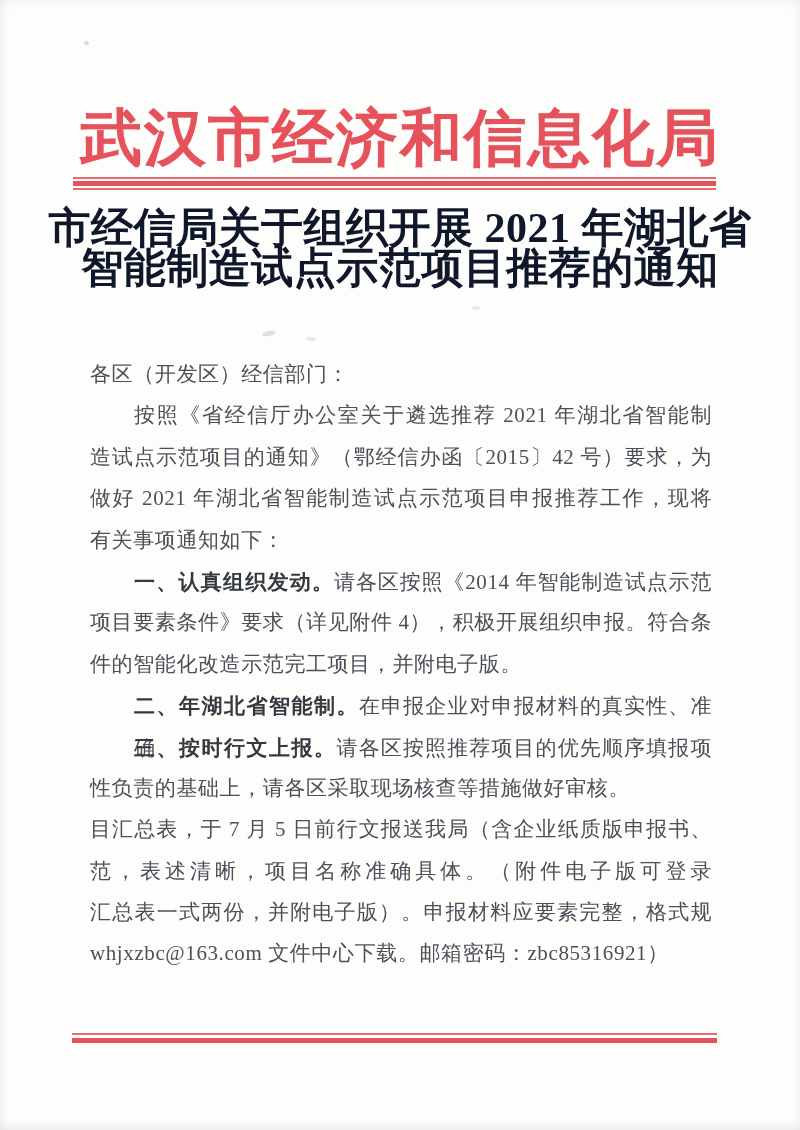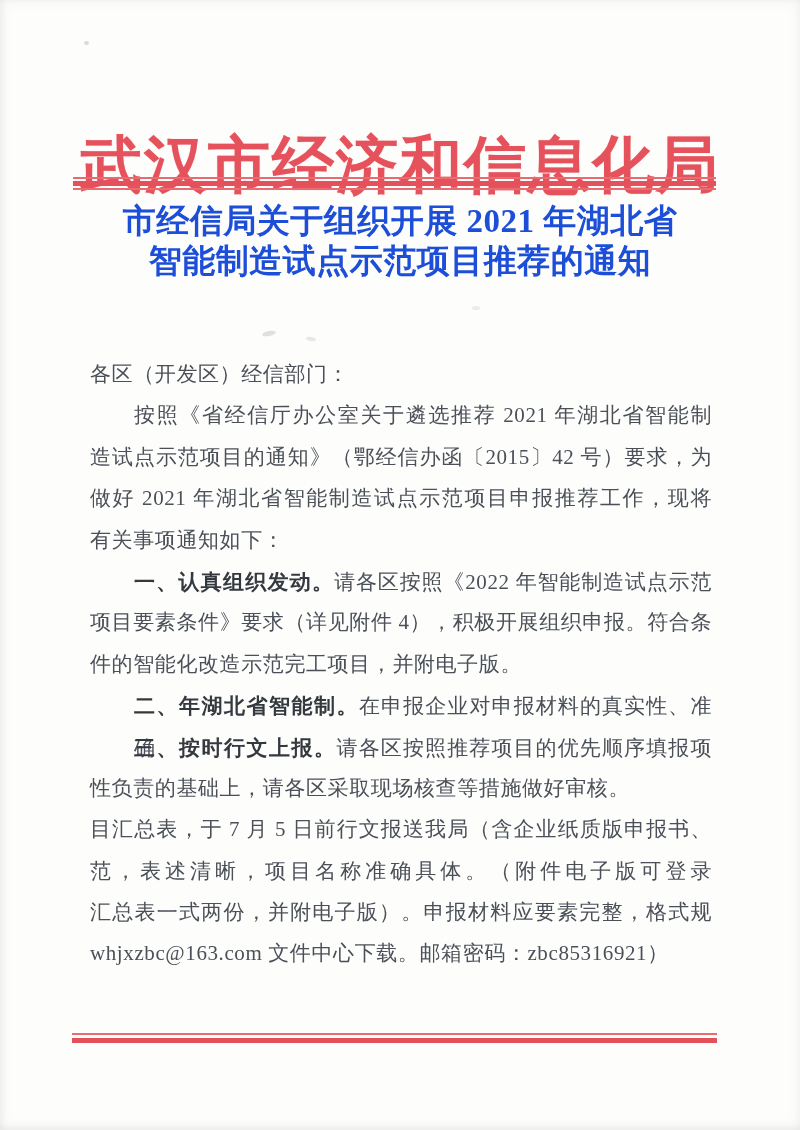--- a/index.html
+++ b/index.html
@@ -23,42 +23,41 @@
     top: 96px;
     left: 0;
     width: 100%;
     text-align: center;
     font-size: 62px;
     font-weight: 700;
     letter-spacing: 2px;
     color: #e5525b;
     text-shadow: 0 0 1px rgba(229,82,91,0.45);
     white-space: nowrap;
-    margin-top: 27px;
   }
   .rule-top {
     position: absolute;
     top: 177px;
     left: 73px;
     width: 643px;
   }
   .rule-top .thin-a { height: 2px; background: #ea6a71; }
   .rule-top .gap-a  { height: 2px; }
   .rule-top .thick  { height: 5px; background: #e4515a; }
   .rule-top .gap-b  { height: 2px; }
   .rule-top .thin-b { height: 2px; background: #ea6a71; }
   
   .doc-title {
     position: absolute;
-    top: 201px;
+    top: 208px;
     left: 0;
     width: 100%;
     text-align: center;
-    color: #1d4ed8;
-    font-size: 33px;
+    color: #0f172a;
+    font-size: 42px;
     font-weight: 700;
     line-height: 40px;
     letter-spacing: 0.5px;
     white-space: nowrap;
   }
   
   .body-text {
     position: absolute;
     top: 354px;
     left: 90px;
@@ -116,21 +115,21 @@
     <div>市经信局关于组织开展 2021 年湖北省</div>
     <div>智能制造试点示范项目推荐的通知</div>
   </div>
 
   <div class="body-text">
       <div class="line"><span class="seg">各区（开发区）经信部门：</span></div>
       <div class="line fill indent"><span class="seg">按照《省经信厅办公室关于遴选推荐 2021 年湖北省智能制</span></div>
       <div class="line fill"><span class="seg">造试点示范项目的通知》（鄂经信办函〔2015〕42 号）要求，为</span></div>
       <div class="line fill"><span class="seg">做好 2021 年湖北省智能制造试点示范项目申报推荐工作，现将</span></div>
       <div class="line"><span class="seg">有关事项通知如下：</span></div>
-      <div class="line fill indent"><span class="seg-bold">一、认真组织发动。</span><span class="seg">请各区按照《2022 年智能制造试点示范</span></div>
+      <div class="line fill indent"><span class="seg-bold">一、认真组织发动。</span><span class="seg">请各区按照《2014 年智能制造试点示范</span></div>
       <div class="line fill"><span class="seg">项目要素条件》要求（详见附件 4），积极开展组织申报。符合条</span></div>
       <div class="line"><span class="seg">件的智能化改造示范完工项目，并附电子版。</span></div>
       <div class="line fill indent"><span class="seg-bold">二、年湖北省智能制。</span><span class="seg">在申报企业对申报材料的真实性、准确</span></div>
       <div class="line fill indent"><span class="seg-bold">三、按时行文上报。</span><span class="seg">请各区按照推荐项目的优先顺序填报项</span></div>
       <div class="line"><span class="seg">性负责的基础上，请各区采取现场核查等措施做好审核。</span></div>
       <div class="line fill"><span class="seg">目汇总表，于 7 月 5 日前行文报送我局（含企业纸质版申报书、</span></div>
       <div class="line fill"><span class="seg">范，表述清晰，项目名称准确具体。（附件电子版可登录</span></div>
       <div class="line fill"><span class="seg">汇总表一式两份，并附电子版）。申报材料应要素完整，格式规</span></div>
       <div class="line"><span class="seg">whjxzbc@163.com 文件中心下载。邮箱密码：zbc85316921）</span></div>
     </div>

